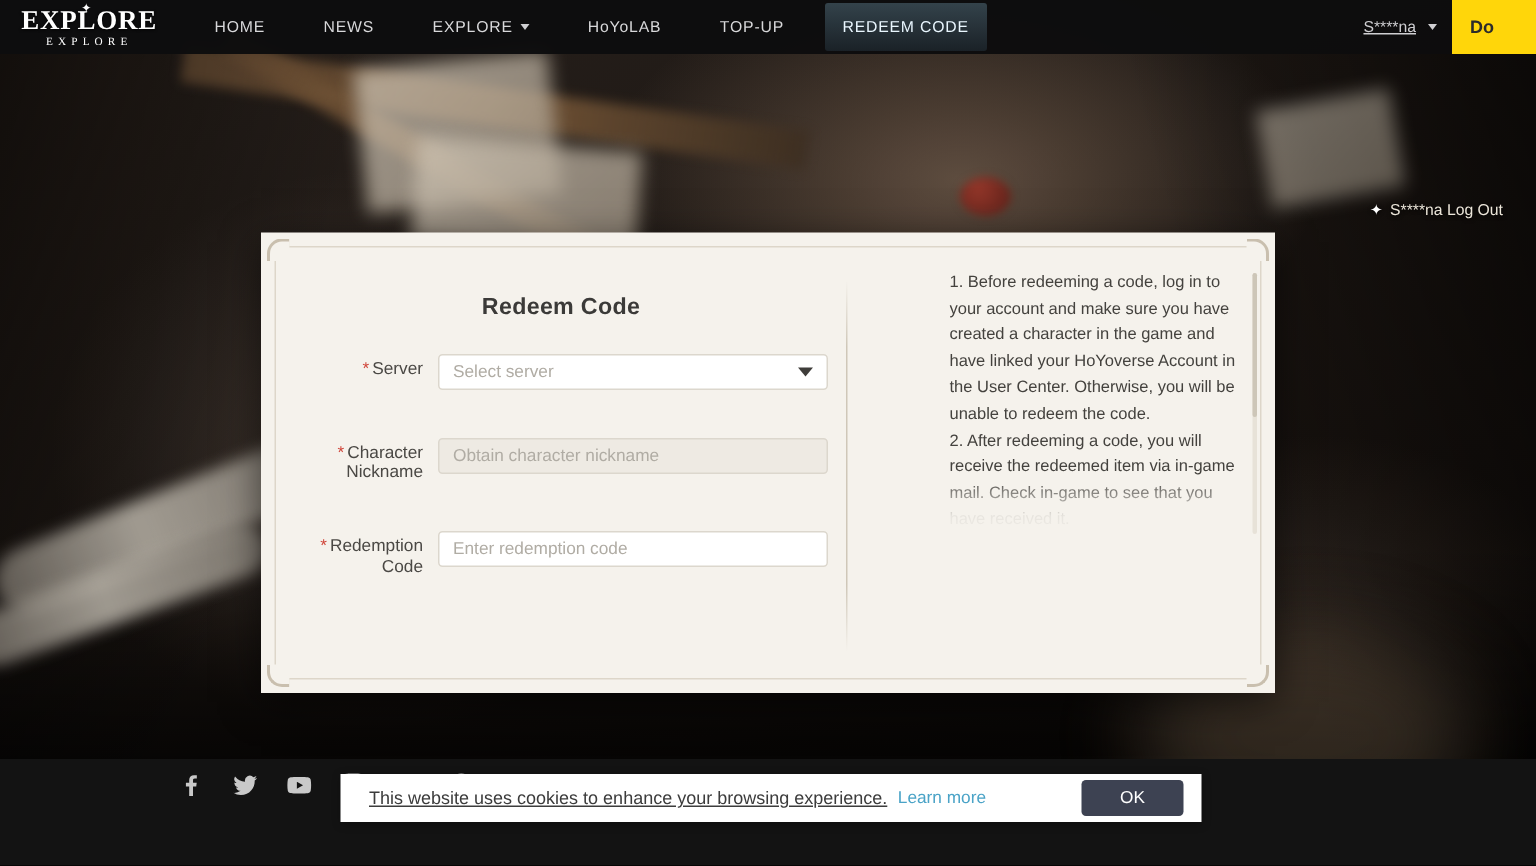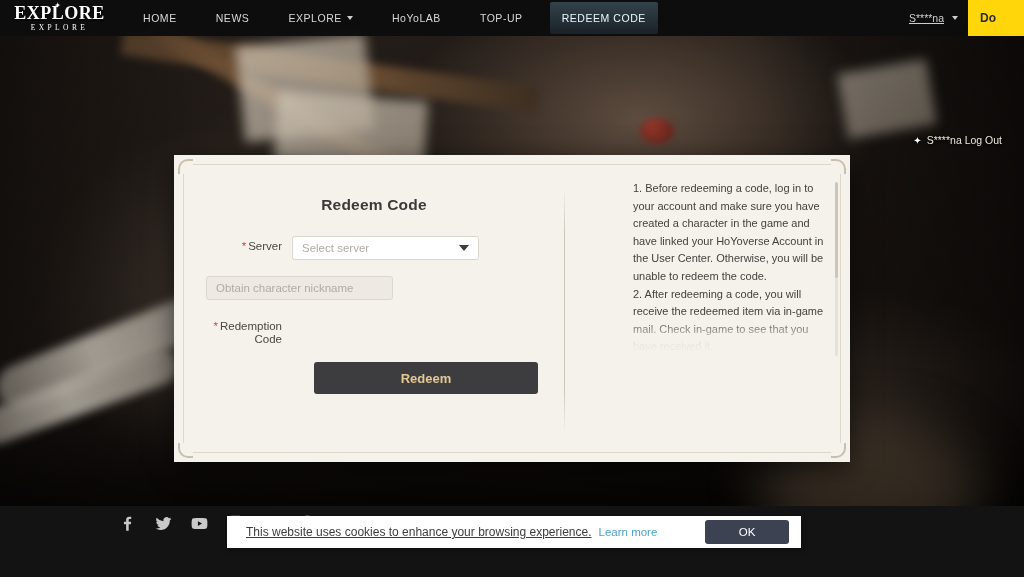--- a/index.html
+++ b/index.html
@@ -149,27 +149,27 @@
   .panel-right { flex:1; position:relative; padding-left:32px; }
 
   .panel-title {
     text-align:center; font-size:15.5px; font-weight:700; color:#3b3a38;
     margin-top:31px; letter-spacing:.2px;
   }
   .panel-title.right { margin-left:-14px; }
 
   
   .form { margin-top:22px; padding-left:22px; }
-  .frow { display:flex; align-items:flex-start; margin-bottom:16px; }
+  .frow { display:flex; align-items:flex-start; margin-bottom:32px; }
   .flabel {
     width:86px; text-align:right; padding-right:10px; padding-top:4px;
     font-size:11.5px; color:#4a4844; line-height:1.15;
   }
   .req { color:#d0463a; margin-right:2px; }
-  .fctrl { position:relative; width:187px; }
+  .fctrl { position:relative; width:260px; }
   .finput {
     width:100%; height:24px; border:1px solid #dcd7cd; background:#fff;
     border-radius:3px; font-size:11.5px; color:#43413d;
     padding:0 9px; outline:none; font-family:"Liberation Sans", sans-serif;
   }
   .finput::placeholder { color:#b0aca4; }
   .finput.disabled { background:#eeeae3; }
   .finput.select { cursor:pointer; padding-right:26px; }
   .sel-caret {
     position:absolute; right:10px; top:9px;
@@ -210,21 +210,21 @@
   
   .cookie {
     position:absolute; left:227px; top:516px; width:574px; height:32px;
     background:#fff; display:flex; align-items:center;
     padding:0 12px 0 19px; z-index:40;
     box-shadow:0 1px 6px rgba(0,0,0,.35);
   }
   .cookie-text { font-size:12px; color:#3c3c3c;text-decoration:underline; }
   .cookie-link { font-size:11.5px; color:#4aa3c7; margin-left:7px; cursor:pointer; }
   .cookie-ok {
-    margin-left:auto; width:84px; height:24px; background:#3d4252;
+    margin-left:auto; width:68px; height:24px; background:#3d4252;
     color:#fff; border:none; border-radius:3px; font-size:11.5px; cursor:pointer;
     font-family:"Liberation Sans", sans-serif;
   }
 
   
   .footer {
     position:absolute; left:0; bottom:0; width:1024px; height:71px;
     background:#131313; z-index:20;
   }
   .socials {
@@ -312,34 +312,37 @@
             <div class="flabel">
               <span class="req">*</span><span>Server</span>
             </div>
             <div class="fctrl">
               <input class="finput select" readonly="" placeholder="Select server" style="">
               <span class="sel-caret"></span>
             </div>
           </div>
 
           <div class="frow">
+            <div class="flabel">
+              <span class="req">*</span>Character<br>Nickname
+            </div>
             <div class="fctrl">
               <input class="finput disabled" disabled="" placeholder="Obtain character nickname" style="">
             </div>
           </div>
 
           <div class="frow">
             <div class="flabel">
               <span class="req">*</span>Redemption<br>Code
             </div>
+            <div class="fctrl">
+              <input class="finput" placeholder="Enter redemption code" style="">
+            </div>
           </div>
 
-          <div class="submit-wrap">
-            <button class="submit">Redeem</button>
-          </div>
         </div>
       </div>
 
       <div class="divider"></div>
 
       <div class="panel-right">
 
         <div class="about-scroll">
           <div class="about-text">
             <p>1. Before redeeming a code, log in to your account and make sure you have created a character in the game and have linked your HoYoverse Account in the User Center. Otherwise, you will be unable to redeem the code.</p>

